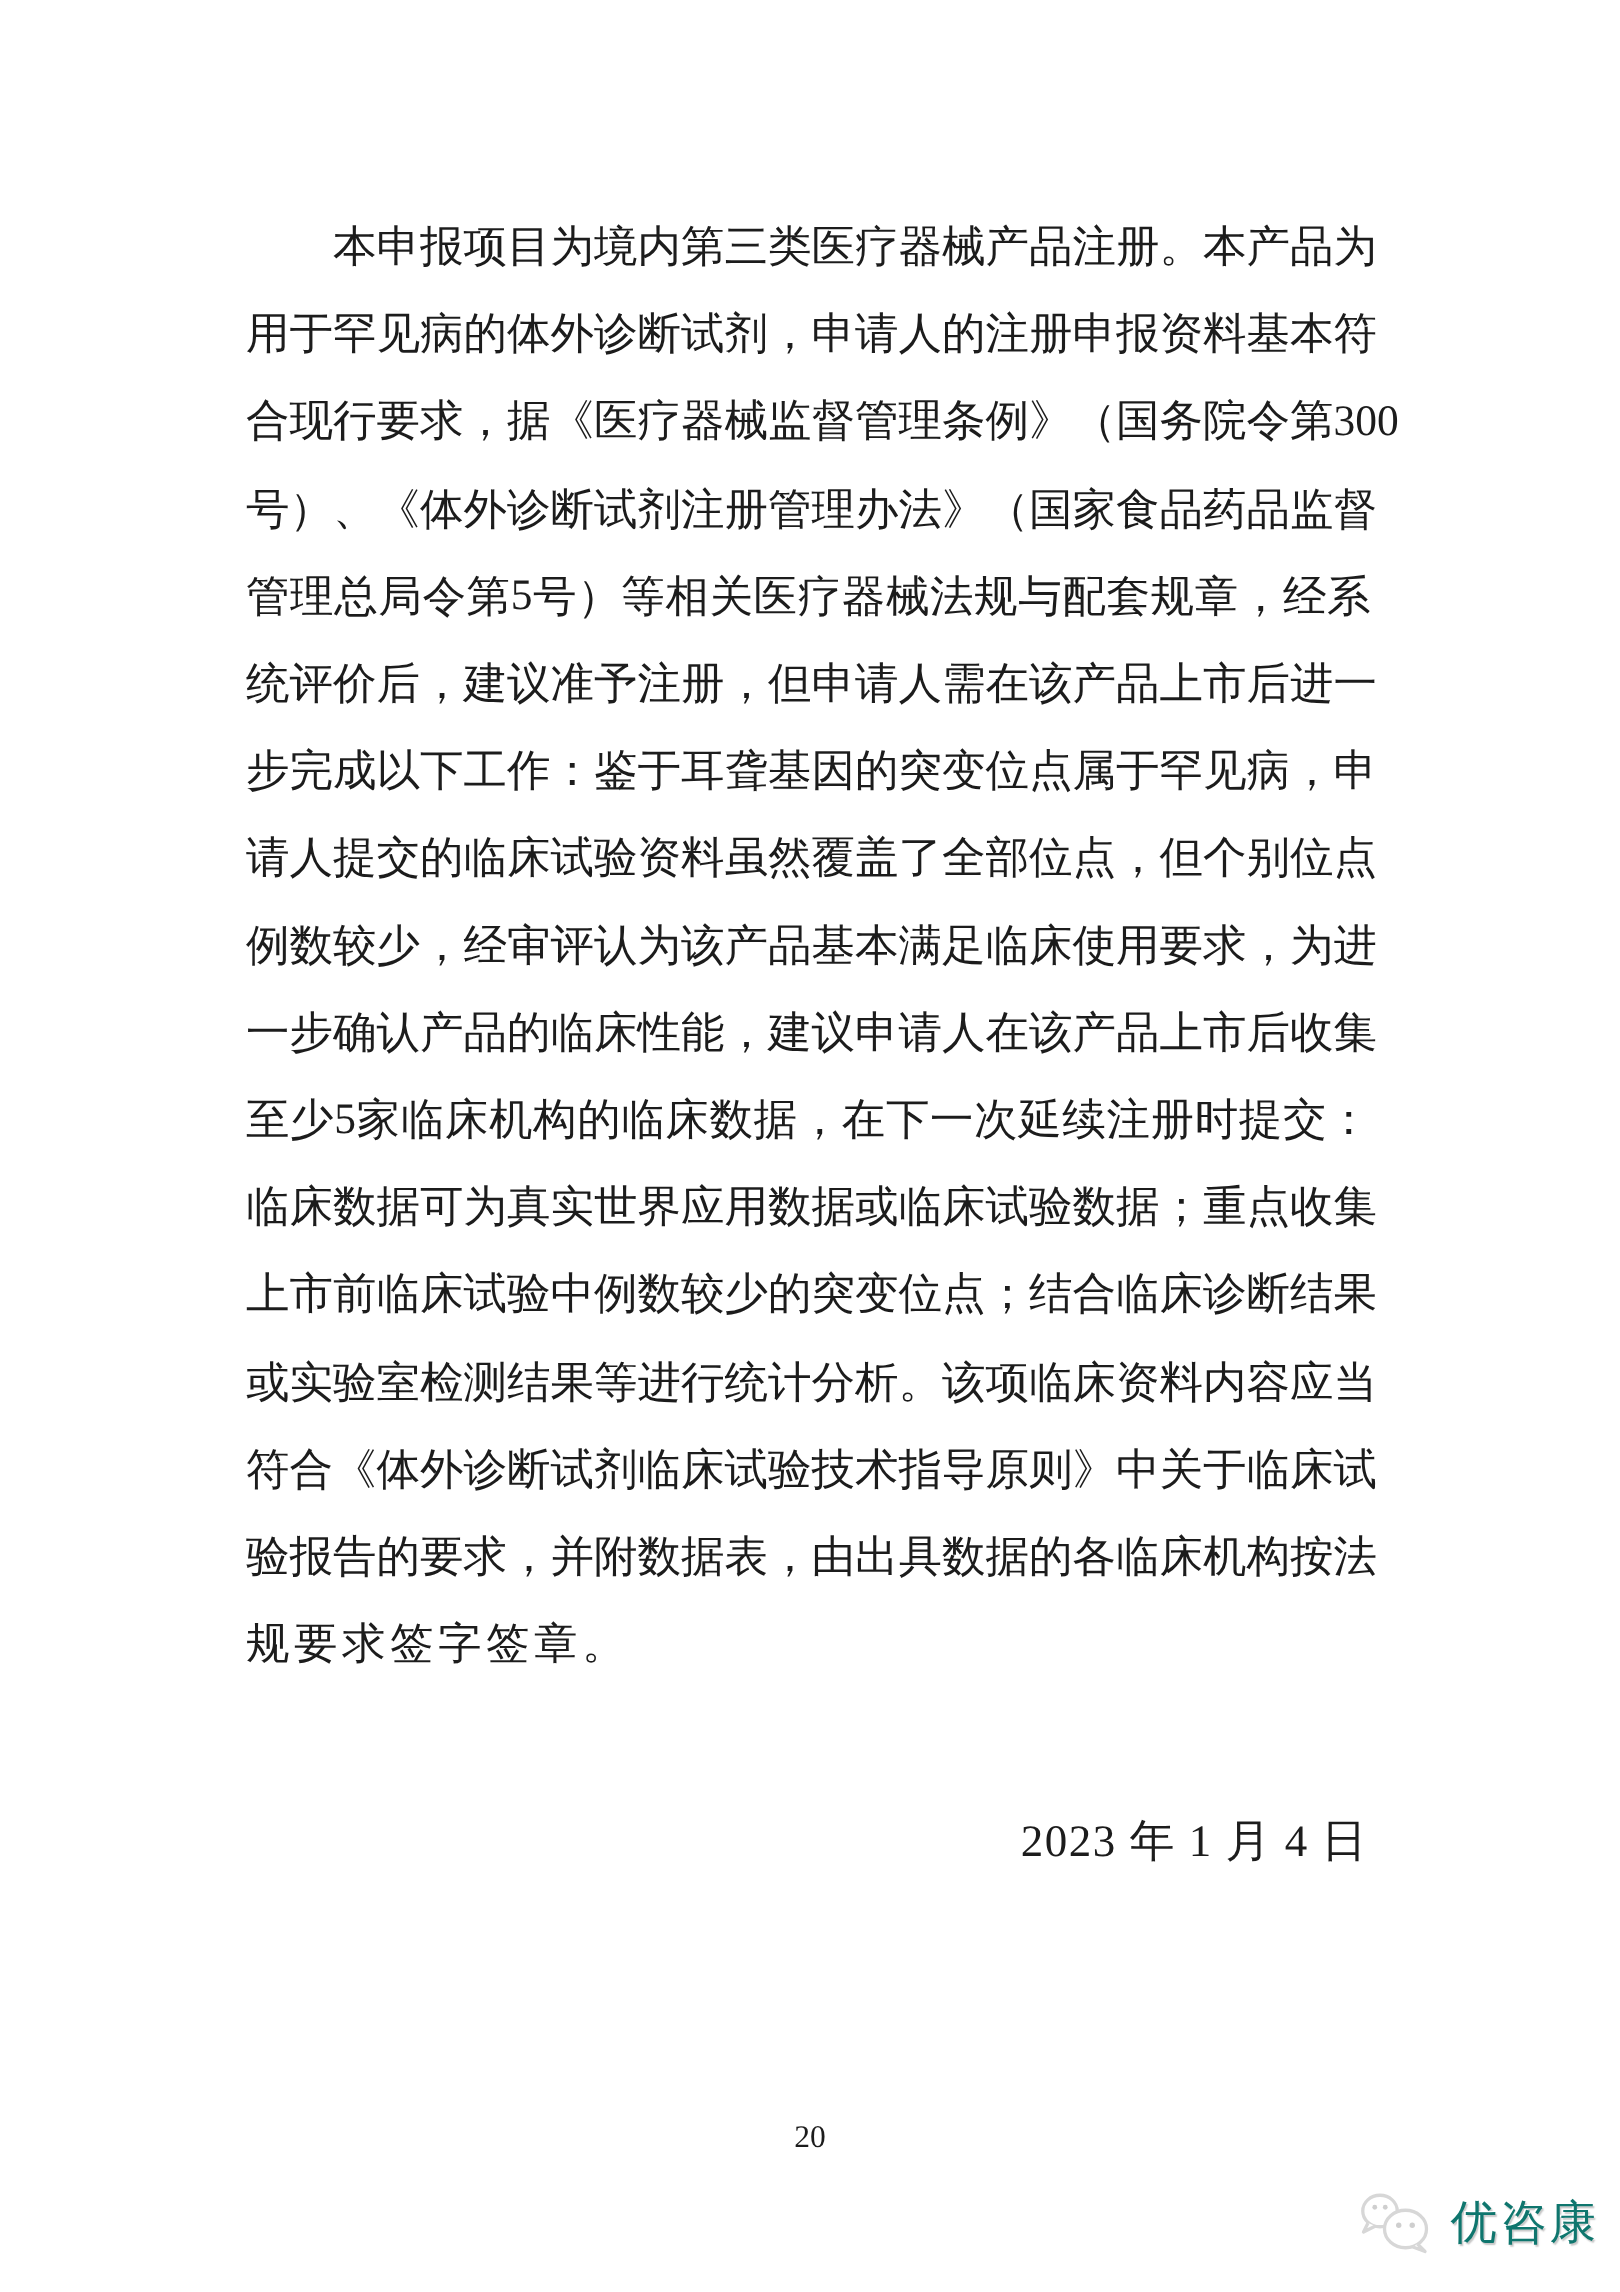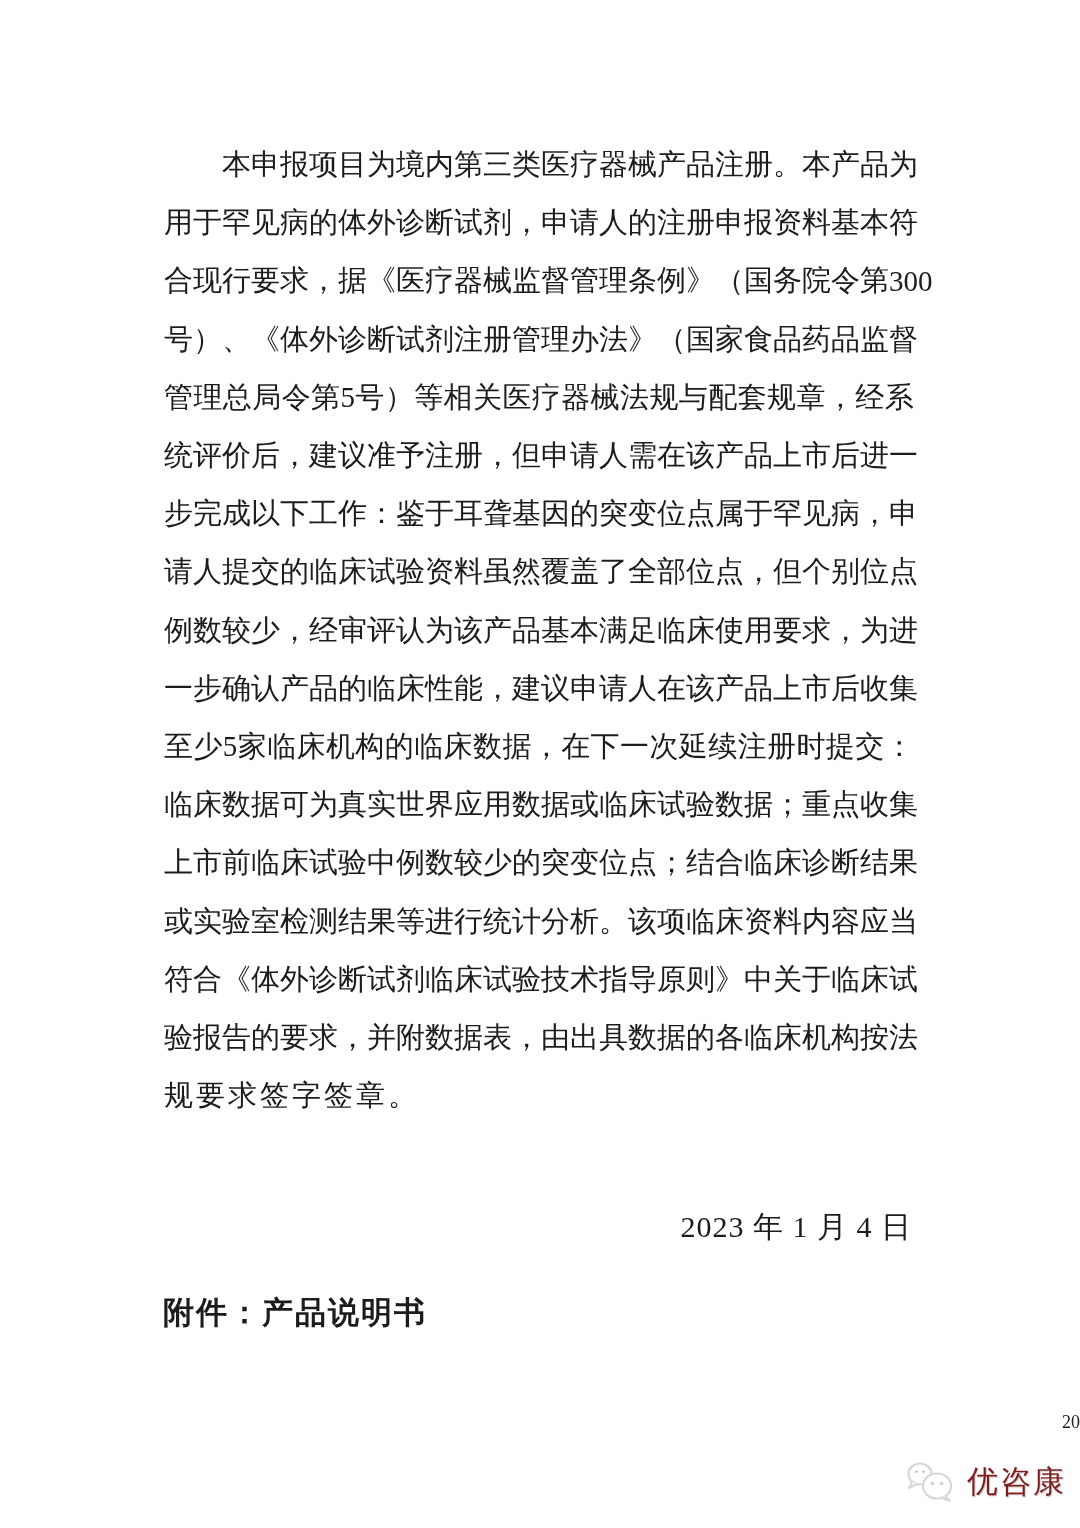--- a/index.html
+++ b/index.html
@@ -58,36 +58,36 @@
     font-size: 31px;
     font-weight: bold;
     letter-spacing: 2px;
   }
   
   .page-number {
     position: absolute;
     top: 1412px;
     left: 0;
     width: 100%;
-    text-align: right;
-    font-size: 18px;
+    text-align: center;
+    font-size: 21px;
   }
   
   .watermark {
     position: absolute;
     top: 1460px;
     left: 905px;
     display: flex;
     align-items: center;
     gap: 8px;
   }
   .watermark-text {
     font-size: 31px;
     letter-spacing: 2px;
-    color: #7f1d1d;
+    color: #0f766e;
     text-shadow: -1px -1px 0 #ffffff, 1px 1px 1px #c6c6c6;
     font-family: Liberation Serif, serif;
   }
   .watermark-icon svg {
     display: block;
   }
 </style>
 </head>
 <body>
 
@@ -108,21 +108,20 @@
       <div class="line"><span>临</span><span>床</span><span>数</span><span>据</span><span>可</span><span>为</span><span>真</span><span>实</span><span>世</span><span>界</span><span>应</span><span>用</span><span>数</span><span>据</span><span>或</span><span>临</span><span>床</span><span>试</span><span>验</span><span>数</span><span>据</span><span>；</span><span>重</span><span>点</span><span>收</span><span>集</span></div>
       <div class="line"><span>上</span><span>市</span><span>前</span><span>临</span><span>床</span><span>试</span><span>验</span><span>中</span><span>例</span><span>数</span><span>较</span><span>少</span><span>的</span><span>突</span><span>变</span><span>位</span><span>点</span><span>；</span><span>结</span><span>合</span><span>临</span><span>床</span><span>诊</span><span>断</span><span>结</span><span>果</span></div>
       <div class="line"><span>或</span><span>实</span><span>验</span><span>室</span><span>检</span><span>测</span><span>结</span><span>果</span><span>等</span><span>进</span><span>行</span><span>统</span><span>计</span><span>分</span><span>析</span><span>。</span><span>该</span><span>项</span><span>临</span><span>床</span><span>资</span><span>料</span><span>内</span><span>容</span><span>应</span><span>当</span></div>
       <div class="line"><span>符</span><span>合</span><span>《</span><span>体</span><span>外</span><span>诊</span><span>断</span><span>试</span><span>剂</span><span>临</span><span>床</span><span>试</span><span>验</span><span>技</span><span>术</span><span>指</span><span>导</span><span>原</span><span>则</span><span>》</span><span>中</span><span>关</span><span>于</span><span>临</span><span>床</span><span>试</span></div>
       <div class="line"><span>验</span><span>报</span><span>告</span><span>的</span><span>要</span><span>求</span><span>，</span><span>并</span><span>附</span><span>数</span><span>据</span><span>表</span><span>，</span><span>由</span><span>出</span><span>具</span><span>数</span><span>据</span><span>的</span><span>各</span><span>临</span><span>床</span><span>机</span><span>构</span><span>按</span><span>法</span></div>
       <div class="line last"><span>规</span><span>要</span><span>求</span><span>签</span><span>字</span><span>签</span><span>章</span><span>。</span></div>
     </div>
 
   <div class="date-line">2023 年 1 月 4 日</div>
 
-  <div class="attachment-line">附件：产品说明书</div>
 
   <div class="page-number">20</div>
 
   <div class="watermark">
     <span class="watermark-icon">
       <svg width="54" height="44" viewBox="0 0 54 44">
         <g fill="none" stroke="#d7d7d7" stroke-width="2.2">
           <ellipse cx="15" cy="14" rx="11.5" ry="10.5" fill="#ffffff"></ellipse>
           <path d="M7 22 L4 28 L12 24" fill="#ffffff" stroke-linejoin="round"></path>
           <ellipse cx="32" cy="26" rx="14" ry="12.5" fill="#ffffff"></ellipse>

